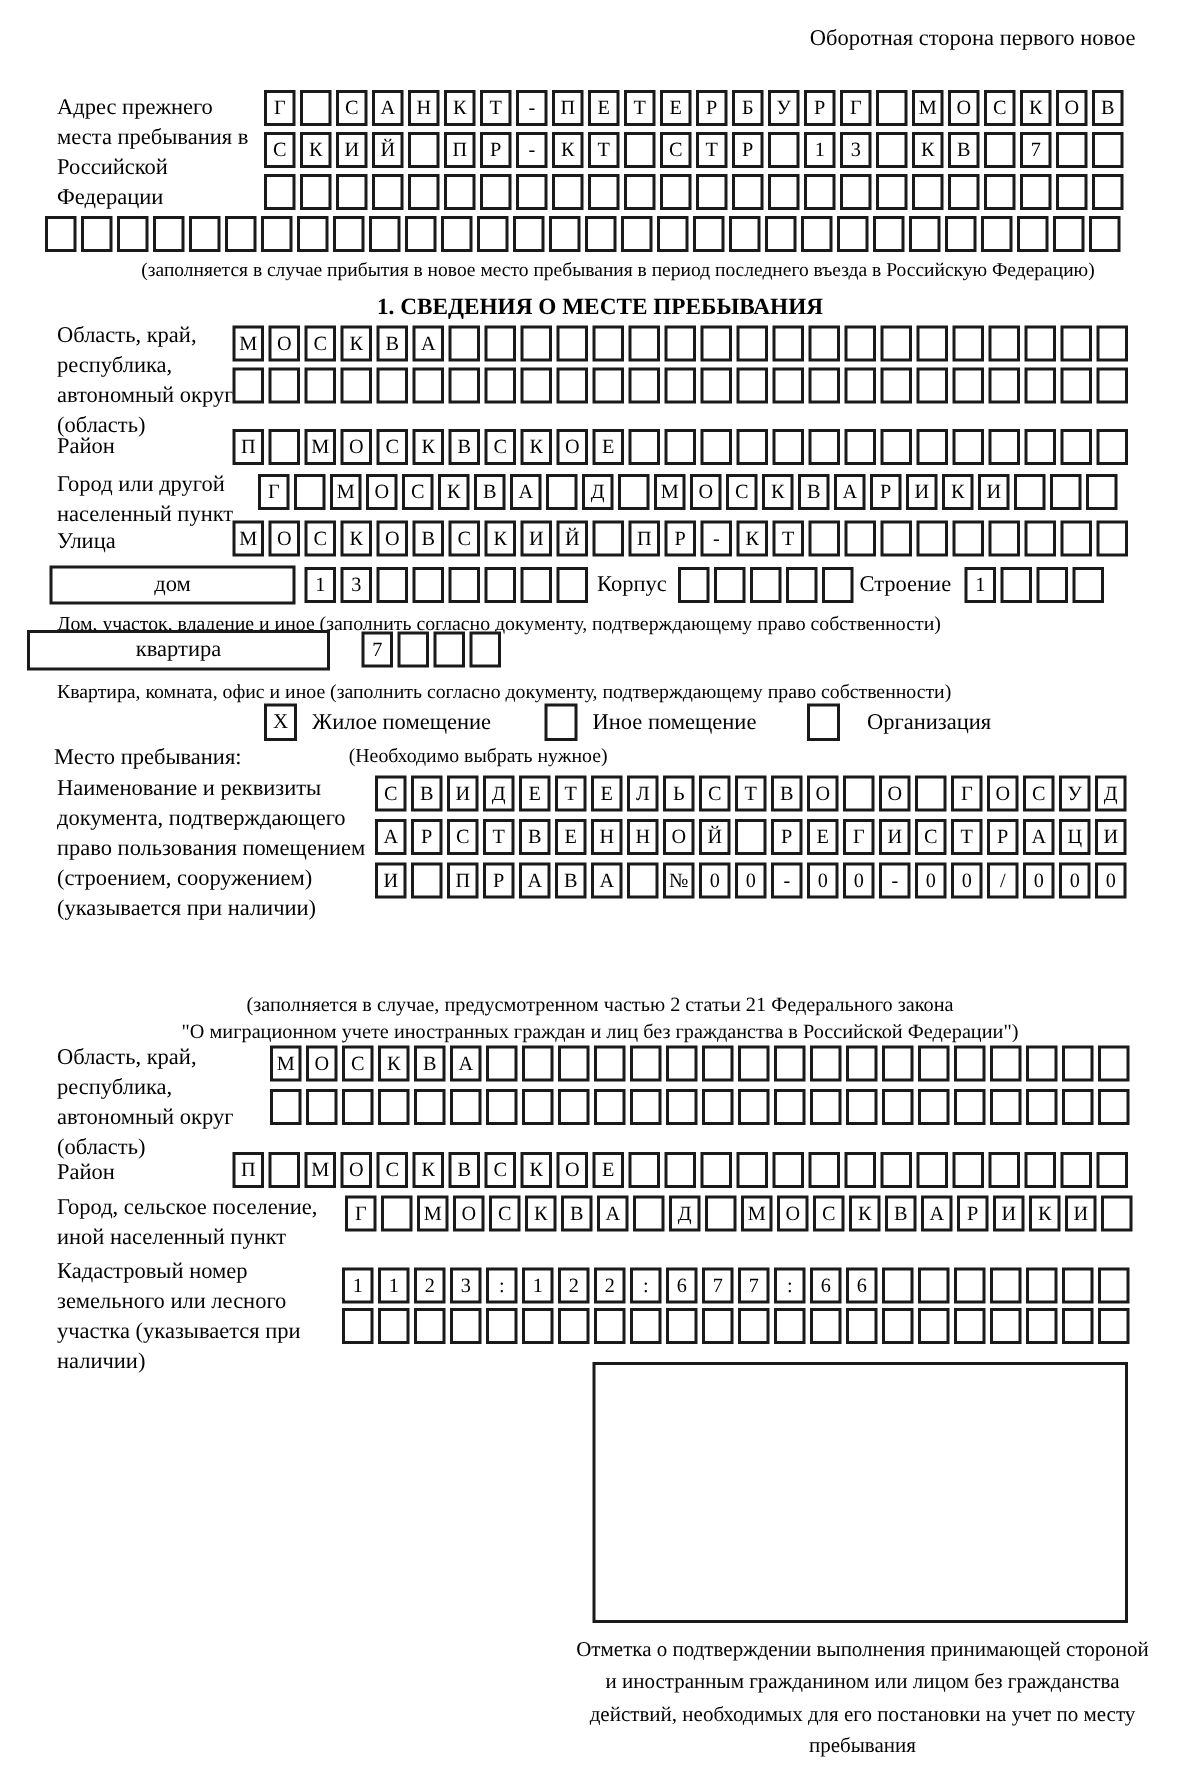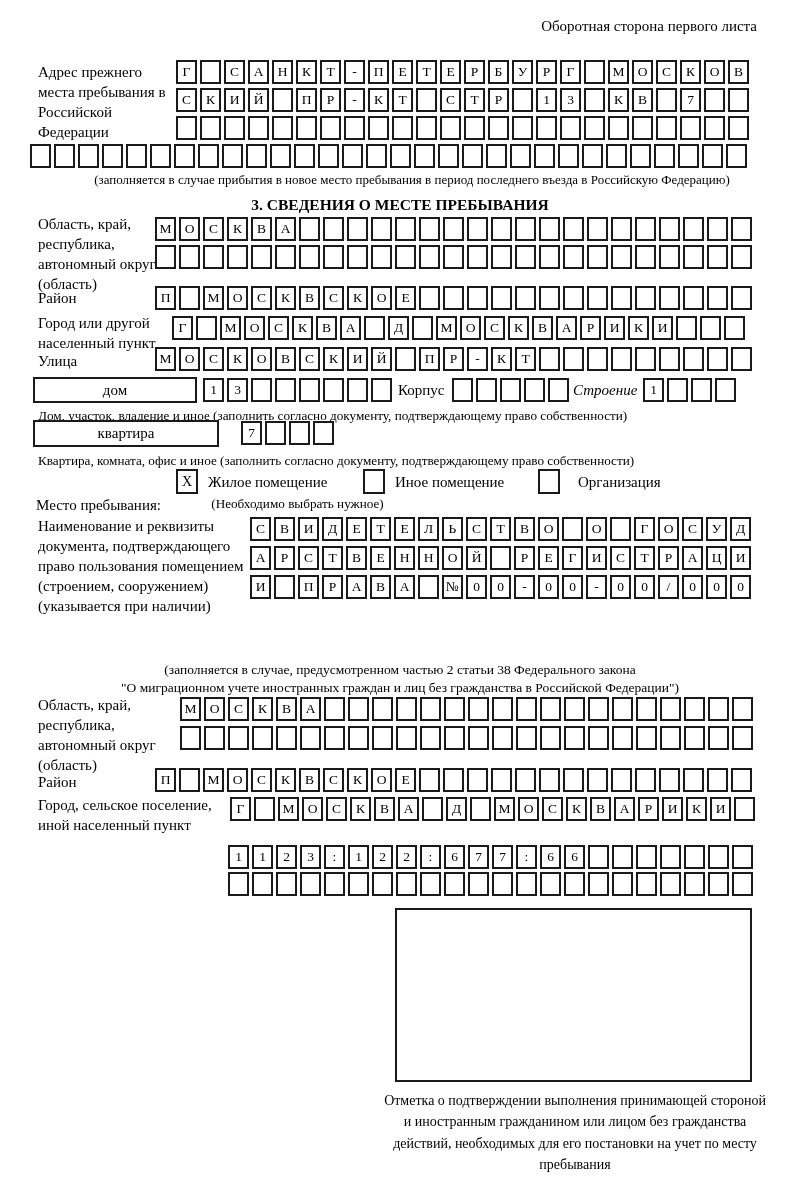--- a/index.html
+++ b/index.html
@@ -19,21 +19,21 @@
   .checkbox{position:absolute;width:22px;height:25px;border:2px solid #1a1a1a;box-sizing:border-box;
         display:flex;align-items:center;justify-content:center;font-size:14px;background:#fff;}
   .bigbox{position:absolute;border:2px solid #1a1a1a;box-sizing:border-box;background:#fff;}
   .markcap{position:absolute;font-size:14px;line-height:1.52;text-align:center;}
 </style>
 </head>
 <body>
 
 <div class="page">
 
-  <div class="title-r">Оборотная сторона первого листа</div>
+  <div class="title-r">Оборотная сторона первого новое</div>
 
   <div class="lbl" style="top:62px;left:38px;width:140px;">Адрес прежнего места пребывания в Российской Федерации</div>
   <div class="cells" style="top:60px;left:176px;">
       <span class="cell">Г</span>
       <span class="cell"></span>
       <span class="cell">С</span>
       <span class="cell">А</span>
       <span class="cell">Н</span>
       <span class="cell">К</span>
       <span class="cell">Т</span>
@@ -134,21 +134,21 @@
       <span class="cell"></span>
       <span class="cell"></span>
       <span class="cell"></span>
       <span class="cell"></span>
       <span class="cell"></span>
       <span class="cell"></span>
       <span class="cell"></span>
     </div>
   <div class="note" style="top:172px;margin-left:12px;">(заполняется в случае прибытия в новое место пребывания в период последнего въезда в Российскую Федерацию)</div>
 
-  <div class="sec-title" style="top:196px;">3. СВЕДЕНИЯ О МЕСТЕ ПРЕБЫВАНИЯ</div>
+  <div class="sec-title" style="top:196px;">1. СВЕДЕНИЯ О МЕСТЕ ПРЕБЫВАНИЯ</div>
 
   <div class="lbl" style="top:214px;left:38px;width:118px;">Область, край, республика, автономный округ (область)</div>
   <div class="cells" style="top:217px;left:155px;">
       <span class="cell">М</span>
       <span class="cell">О</span>
       <span class="cell">С</span>
       <span class="cell">К</span>
       <span class="cell">В</span>
       <span class="cell">А</span>
       <span class="cell"></span>
@@ -297,46 +297,46 @@
       <span class="cell"></span>
     </div>
   <div class="lbl" style="top:380px;left:398px;">Корпус</div>
   <div class="cells" style="top:378px;left:452px;">
       <span class="cell"></span>
       <span class="cell"></span>
       <span class="cell"></span>
       <span class="cell"></span>
       <span class="cell"></span>
     </div>
-  <div class="lbl" style="top:380px;left:573px;font-style:italic;">Строение</div>
+  <div class="lbl" style="top:380px;left:573px;">Строение</div>
   <div class="cells" style="top:378px;left:643px;">
       <span class="cell">1</span>
       <span class="cell"></span>
       <span class="cell"></span>
       <span class="cell"></span>
     </div>
   <div class="cap" style="top:407px;left:38px;">Дом, участок, владение и иное (заполнить согласно документу, подтверждающему право собственности)</div>
 
-  <div class="namedbox" style="top:420px;left:33px;width:186px;height:27px;">квартира</div>
+  <div class="namedbox" style="top:420px;left:18px;width:202px;height:27px;">квартира</div>
   <div class="cells" style="top:421px;left:241px;">
       <span class="cell">7</span>
       <span class="cell"></span>
       <span class="cell"></span>
       <span class="cell"></span>
     </div>
   <div class="cap" style="top:452px;left:38px;">Квартира, комната, офис и иное (заполнить согласно документу, подтверждающему право собственности)</div>
 
   <div class="lbl" style="top:472px;left:36px;margin-top:23px;">Место пребывания:</div>
   <div class="checkbox" style="top:469px;left:176px;">X</div>
   <div class="lbl" style="top:472px;left:208px;">Жилое помещение</div>
   <div class="checkbox" style="top:469px;left:363px;"></div>
   <div class="lbl" style="top:472px;left:395px;">Иное помещение</div>
   <div class="checkbox" style="top:469px;left:538px;"></div>
   <div class="lbl" style="top:472px;left:578px;">Организация</div>
-  <div class="cap" style="top:495px;left:190px;width:215px;text-align:center;">(Необходимо выбрать нужное)</div>
+  <div class="cap" style="top:495px;left:190px;width:215px;text-align:right;">(Необходимо выбрать нужное)</div>
 
   <div class="lbl" style="top:516px;left:38px;width:212px;">Наименование и реквизиты документа, подтверждающего право пользования помещением (строением, сооружением) (указывается при наличии)</div>
   <div class="cells" style="top:517px;left:250px;">
       <span class="cell">С</span>
       <span class="cell">В</span>
       <span class="cell">И</span>
       <span class="cell">Д</span>
       <span class="cell">Е</span>
       <span class="cell">Т</span>
       <span class="cell">Е</span>
@@ -395,21 +395,21 @@
       <span class="cell">0</span>
       <span class="cell">-</span>
       <span class="cell">0</span>
       <span class="cell">0</span>
       <span class="cell">/</span>
       <span class="cell">0</span>
       <span class="cell">0</span>
       <span class="cell">0</span>
     </div>
 
-  <div class="note" style="top:662px;font-size:13.5px;">(заполняется в случае, предусмотренном частью 2 статьи 38 Федерального закона</div>
+  <div class="note" style="top:662px;font-size:13.5px;">(заполняется в случае, предусмотренном частью 2 статьи 21 Федерального закона</div>
   <div class="note" style="top:680px;font-size:13.5px;">"О миграционном учете иностранных граждан и лиц без гражданства в Российской Федерации")</div>
 
   <div class="lbl" style="top:695px;left:38px;width:150px;">Область, край, республика, автономный округ (область)</div>
   <div class="cells" style="top:697px;left:180px;">
       <span class="cell">М</span>
       <span class="cell">О</span>
       <span class="cell">С</span>
       <span class="cell">К</span>
       <span class="cell">В</span>
       <span class="cell">А</span>
@@ -507,20 +507,21 @@
       <span class="cell">К</span>
       <span class="cell">В</span>
       <span class="cell">А</span>
       <span class="cell">Р</span>
       <span class="cell">И</span>
       <span class="cell">К</span>
       <span class="cell">И</span>
       <span class="cell"></span>
     </div>
 
+  <div class="lbl" style="top:838px;left:38px;width:200px;">Кадастровый номер земельного или лесного участка (указывается при наличии)</div>
   <div class="cells" style="top:845px;left:228px;">
       <span class="cell">1</span>
       <span class="cell">1</span>
       <span class="cell">2</span>
       <span class="cell">3</span>
       <span class="cell">:</span>
       <span class="cell">1</span>
       <span class="cell">2</span>
       <span class="cell">2</span>
       <span class="cell">:</span>

